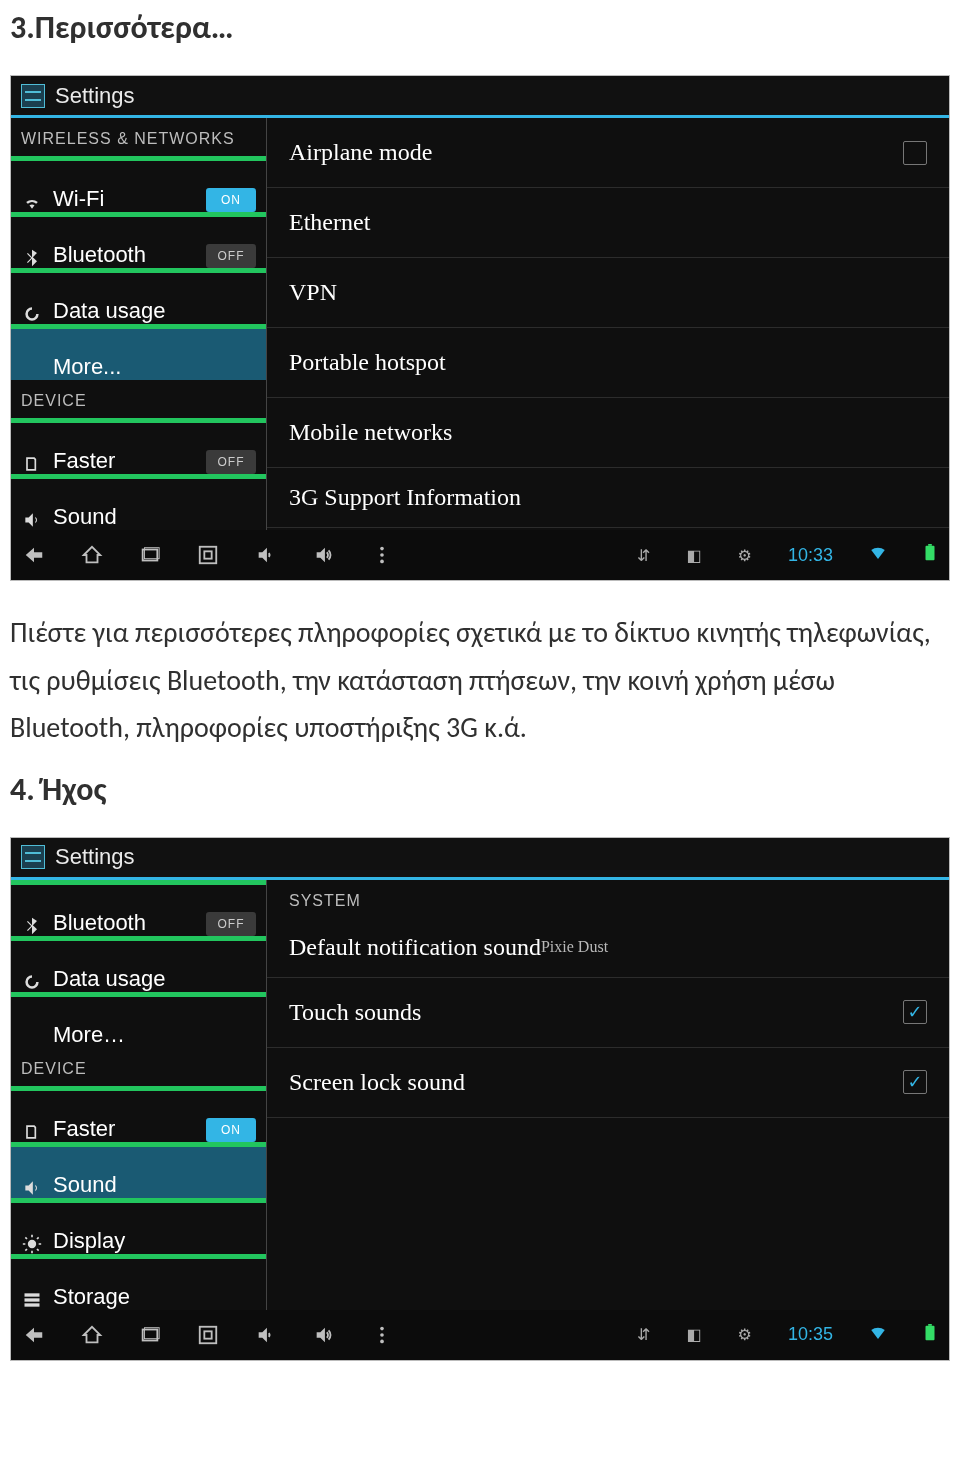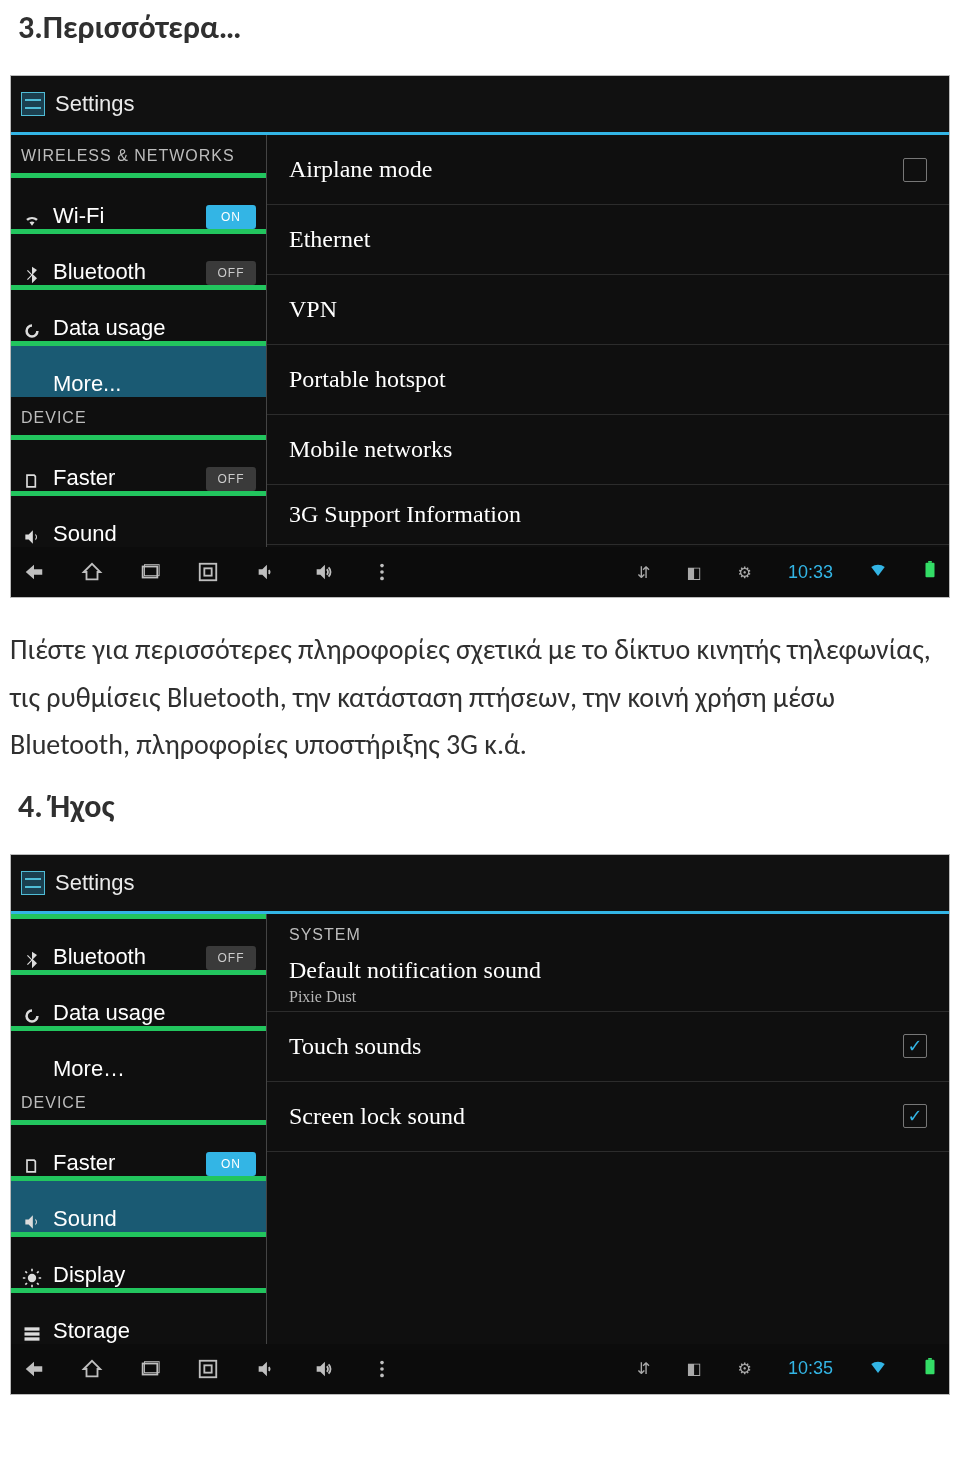--- a/index.html
+++ b/index.html
@@ -6,35 +6,35 @@
   body {
     background: #ffffff;
     font-family: Calibri, Arial, sans-serif;
     color: #303030;
     width: 960px;
   }
   .doc-heading {
     font-size: 32px;
     font-weight: bold;
     color: #303030;
-    margin: 8px 0 28px 18px;
+    margin: 8px 0 28px 10px;
   }
   
   .shot {
     margin: 0 10px 24px 10px;
     background: #0f0f0f;
     font-family: "Helvetica Neue", Arial, sans-serif;
     color: #eaeaea;
     border: 1px solid #bbb;
     position: relative;
   }
   .titlebar {
     display: flex;
     align-items: center;
-    height: 56px;
+    height: 39px;
     background: #111;
     padding-left: 10px;
     gap: 10px;
     font-size: 22px;
     text-align: right;
   }
   .titlebar .settings-icon {
     width: 24px; height: 24px;
     background: #1b3f4f;
     border: 1px solid #4fbcd6;
@@ -96,21 +96,21 @@
     justify-content:space-between;
     align-items:center;
     height:70px;
     padding: 0 22px;
     border-bottom:1px solid #2c2c2c;
     font-size:24px;
     color:#fff;
     font-family:Liberation Serif, serif;
   }
   .c-item.short { height:60px; }
-  .c-item .sub { display:flex; flex-direction:column; }
+  .c-item .sub { display:flex; }
   .c-item .subtext { font-size:16px; color:#b8b8b8; margin-top:4px; }
   .c-checkbox {
     width:24px; height:24px;
     border:1px solid #777;
     border-radius:2px;
     display:flex;
     align-items:center;
     justify-content:center;
     color:#33b5e5;
     font-size:18px;

